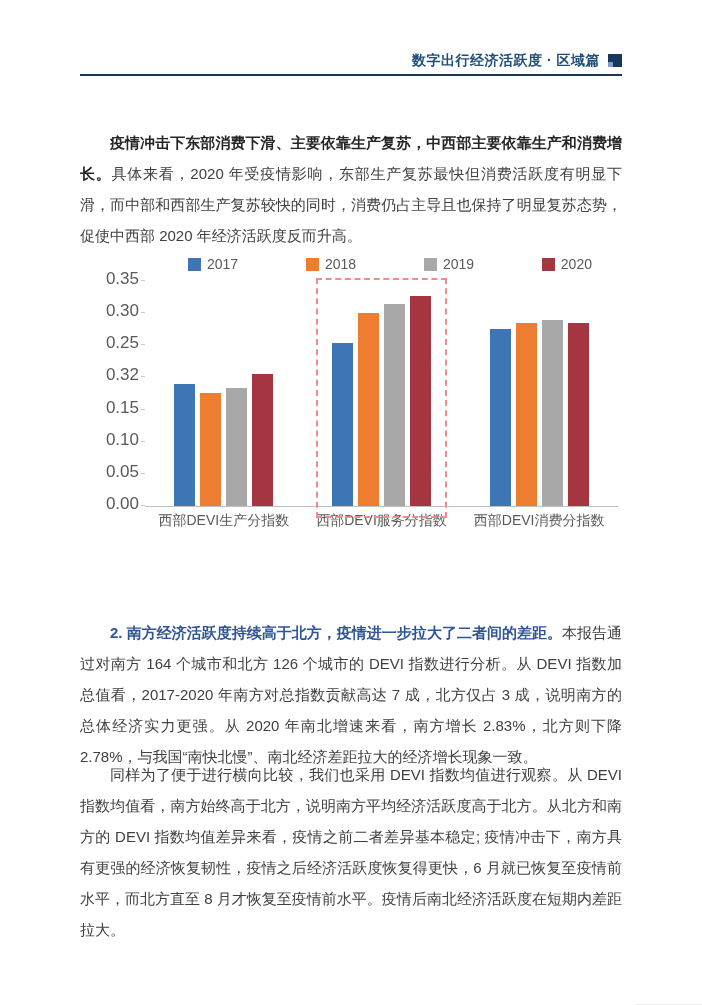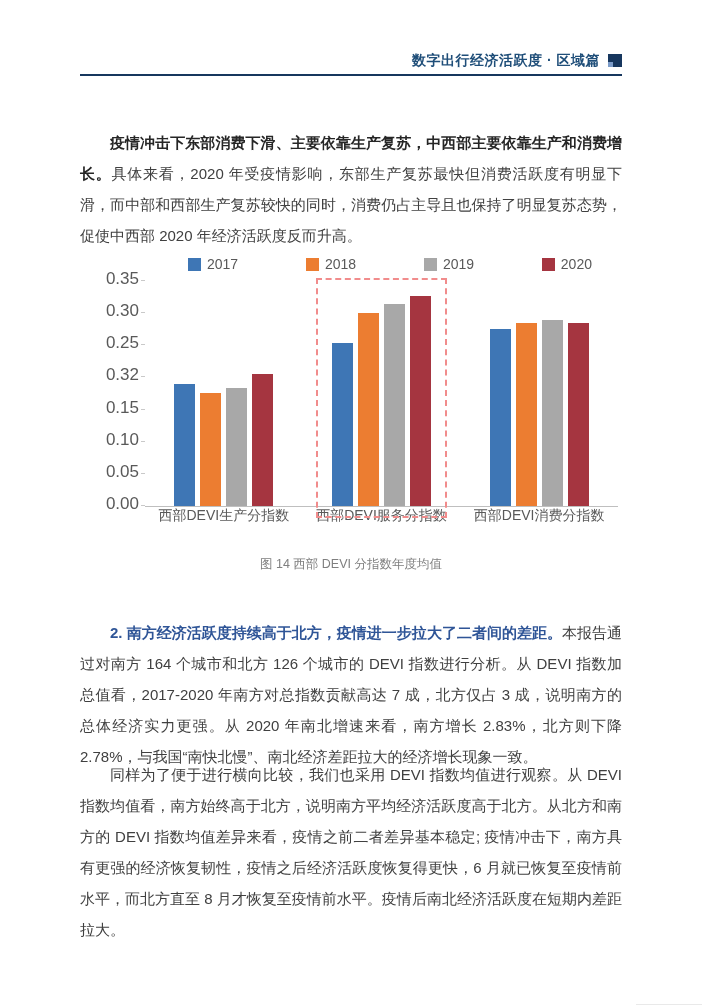--- a/index.html
+++ b/index.html
@@ -32,21 +32,21 @@
   .plot-wrap{position:relative;margin-left:45px;margin-top:9px;}
   .plot{position:relative;width:473px;height:225px;border-bottom:1px solid #BFBFBF;
         display:flex;}
   .ytick{position:absolute;right:479px;width:34px;text-align:right;font-size:17px;color:#595959;}
   .tickmark{position:absolute;left:-4px;width:4px;height:1px;background:#C9C9C9;}
   .group{flex:1;height:100%;display:flex;align-items:flex-end;justify-content:center;
          gap:5px;position:relative;}
   .bar{width:21px;}
   .hl{position:absolute;top:-3px;bottom:-12px;left:13px;right:13px;
       border:2px dashed #F18C8C;pointer-events:none;}
-  .xlabels{display:flex;margin-left:45px;width:473px;align-items:flex-end;}
+  .xlabels{display:flex;margin-left:45px;width:473px;margin-top:5px;align-items:flex-end;}
   .xlabel{flex:1;text-align:center;font-size:14px;color:#595959;}
 
   .caption{position:absolute;top:556px;left:80px;width:542px;text-align:center;
            font-size:12.5px;color:#7F7F7F;}
 
   
   .page-num{position:absolute;top:992px;right:0;width:66px;height:24px;background:#E9E9E9;
             display:flex;align-items:center;justify-content:flex-start;font-size:14px;color:#404040;margin-top:12px;}
 </style>
 </head>
@@ -119,21 +119,20 @@
           </div>
         </div>
     </div>
     <div class="xlabels" id="xlabels">
         <div class="xlabel">西部DEVI生产分指数</div>
         <div class="xlabel">西部DEVI服务分指数</div>
         <div class="xlabel">西部DEVI消费分指数</div>
       </div>
   </div>
 
-  <div class="caption">图 14 西部 DEVI 分指数年度均值</div>
 
   <p class="para p2"><span class="blue-lead">2. 南方经济活跃度持续高于北方，疫情进一步拉大了二者间的差距。</span><span>本报告通过对南方 164 个城市和北方 126 个城市的 DEVI 指数进行分析。从 DEVI 指数加总值看，2017-2020 年南方对总指数贡献高达 7 成，北方仅占 3 成，说明南方的总体经济实力更强。从 2020 年南北增速来看，南方增长 2.83%，北方则下降 2.78%，与我国“南快北慢”、南北经济差距拉大的经济增长现象一致。</span></p>
 
   <p class="para p3">同样为了便于进行横向比较，我们也采用 DEVI 指数均值进行观察。从 DEVI 指数均值看，南方始终高于北方，说明南方平均经济活跃度高于北方。从北方和南方的 DEVI 指数均值差异来看，疫情之前二者差异基本稳定; 疫情冲击下，南方具有更强的经济恢复韧性，疫情之后经济活跃度恢复得更快，6 月就已恢复至疫情前水平，而北方直至 8 月才恢复至疫情前水平。疫情后南北经济活跃度在短期内差距拉大。</p>
 
   <div class="page-num">
     <span>20</span>
   </div>
 
 </div>

